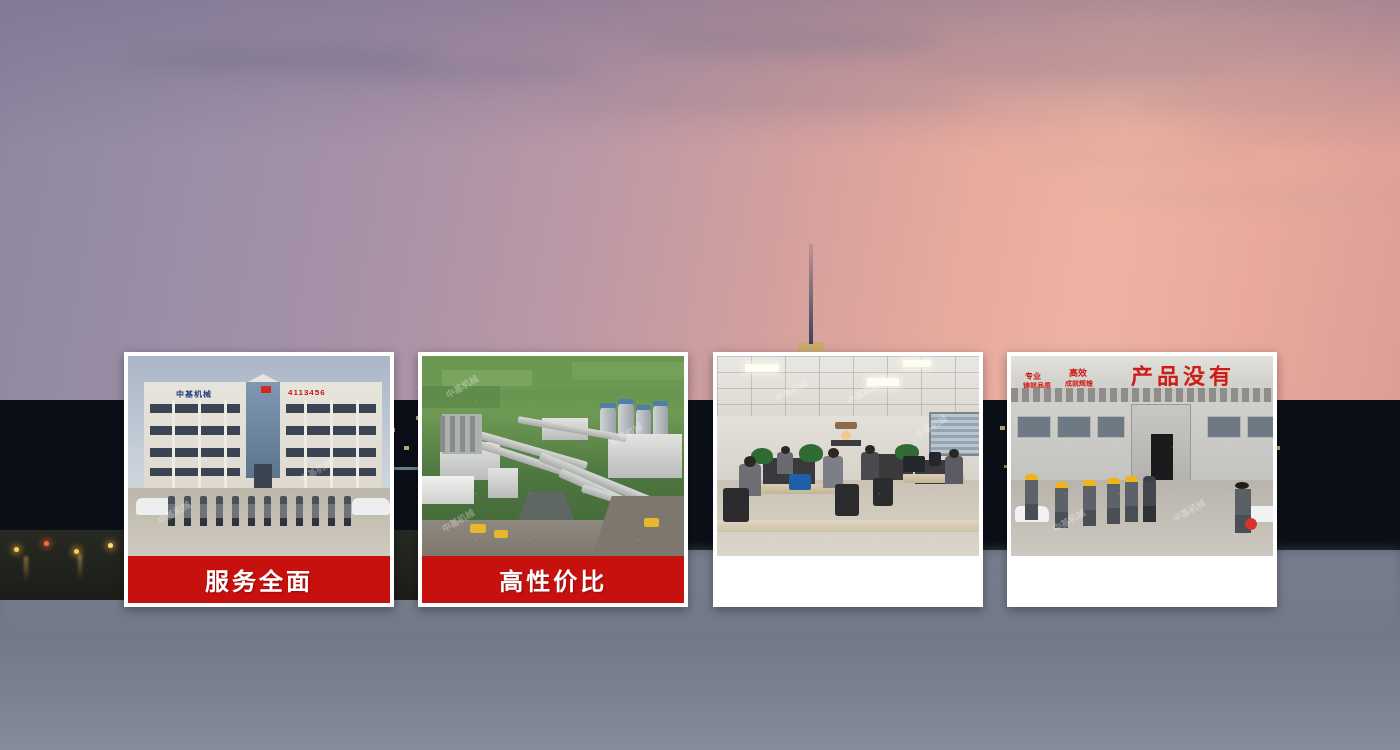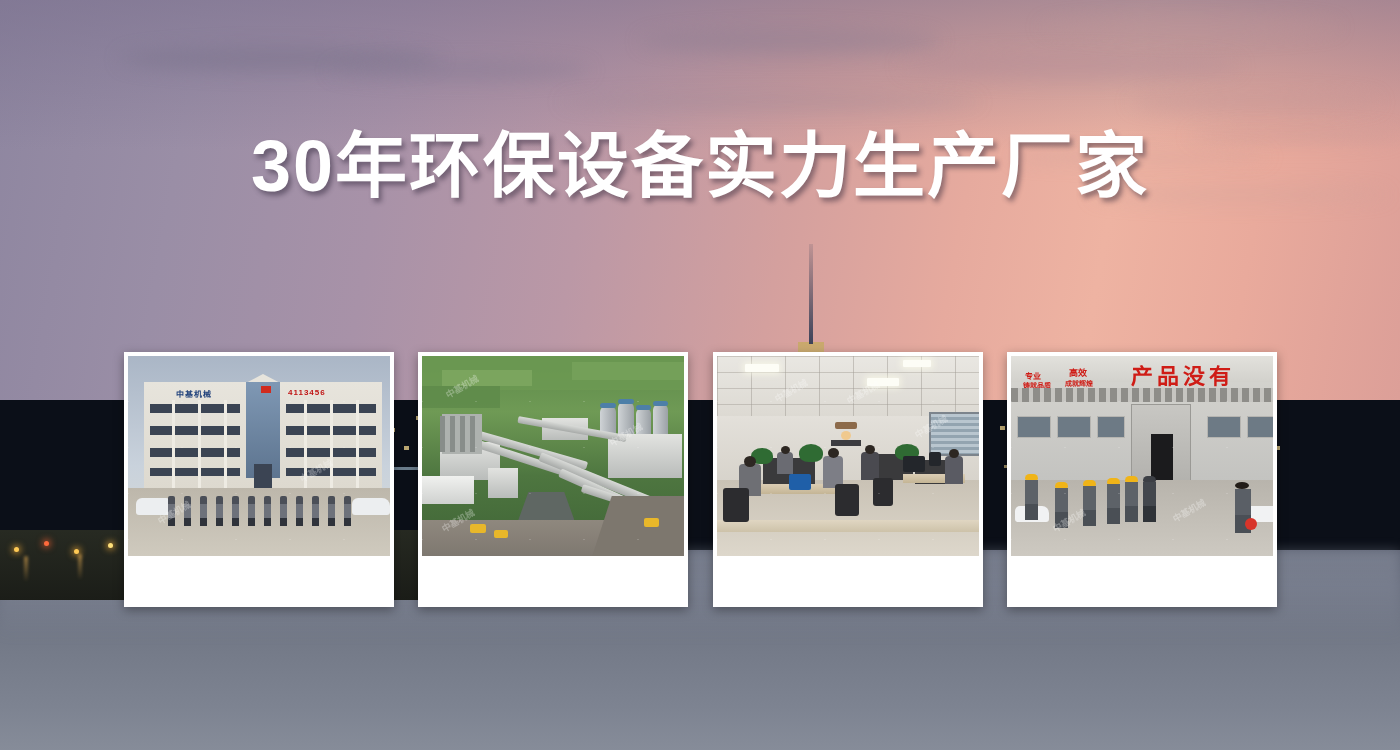--- a/index.html
+++ b/index.html
@@ -315,21 +315,20 @@
     <div class="banklight" style="left:340px;bottom:188px;background:#ffd86a;"></div>
     <div class="banklight" style="left:372px;bottom:192px;"></div>
     <div class="bankrefl" style="left:24px;bottom:168px;"></div>
     <div class="bankrefl" style="left:78px;bottom:170px;"></div>
     <div class="bankrefl" style="left:142px;bottom:166px;"></div>
     <div class="bankrefl" style="left:204px;bottom:170px;"></div>
     <div class="bankrefl" style="left:268px;bottom:164px;"></div>
     <div class="bankrefl" style="left:330px;bottom:168px;"></div>
   </div>
 
-  <h1 class="headline">30年环保设备实力生产厂家</h1>
 
 
   <div class="cards">
 
     <div class="card">
       <div class="photo">
         <div class="p1-sky"></div>
         <div class="p1-bldg"></div>
         <div class="p1-roof"></div>
         <div class="p1-atrium"></div>
@@ -365,20 +364,23 @@
         <div class="p1-person" style="left:136px;"></div>
         <div class="p1-person" style="left:152px;"></div>
         <div class="p1-person" style="left:168px;"></div>
         <div class="p1-person" style="left:184px;"></div>
         <div class="p1-person" style="left:200px;"></div>
         <div class="p1-person" style="left:216px;"></div>
         <div class="wm"></div>
         <div class="wmlogo" style="left:28px;top:150px;">中基机械</div>
         <div class="wmlogo" style="left:170px;top:108px;">中基机械</div>
       </div>
+      <div class="caption">
+        <span>服务全面</span>
+      </div>
     </div>
 
     <div class="card">
       <div class="photo">
         <div class="p2-green"></div>
         <div class="p2-field" style="left:0;top:0;width:270px;height:34px;background:#6d9a52;"></div>
         <div class="p2-field" style="left:20px;top:14px;width:90px;height:16px;background:#7fa961;"></div>
         <div class="p2-field" style="left:150px;top:6px;width:120px;height:18px;background:#77a35b;"></div>
         <div class="p2-field" style="left:0;top:30px;width:78px;height:22px;background:#5e8a4a;"></div>
 
@@ -412,20 +414,23 @@
         <div class="p2-dark" style="left:20px;top:58px;width:40px;height:40px;background:#aeb2af;"></div>
         <div class="p2-dark" style="left:18px;top:60px;width:5px;height:36px;background:#888d8a;"></div>
         <div class="p2-dark" style="left:28px;top:60px;width:5px;height:36px;background:#888d8a;"></div>
         <div class="p2-dark" style="left:38px;top:60px;width:5px;height:36px;background:#888d8a;"></div>
         <div class="p2-dark" style="left:48px;top:60px;width:5px;height:36px;background:#888d8a;"></div>
         <div class="wm"></div>
         <div class="wmlogo" style="left:22px;top:24px;">中基机械</div>
         <div class="wmlogo" style="left:18px;top:158px;">中基机械</div>
         <div class="wmlogo" style="left:186px;top:72px;">中基机械</div>
       </div>
+      <div class="caption">
+        <span>高性价比</span>
+      </div>
     </div>
 
     <div class="card">
       <div class="photo">
         <div class="p3-ceil"></div>
         <div class="p3-ceilgrid"></div>
         <div class="p3-lamp" style="left:28px;top:8px;width:34px;height:8px;"></div>
         <div class="p3-lamp" style="left:150px;top:22px;width:32px;height:8px;"></div>
         <div class="p3-lamp" style="left:186px;top:4px;width:28px;height:7px;"></div>
         <div class="p3-wall"></div>

